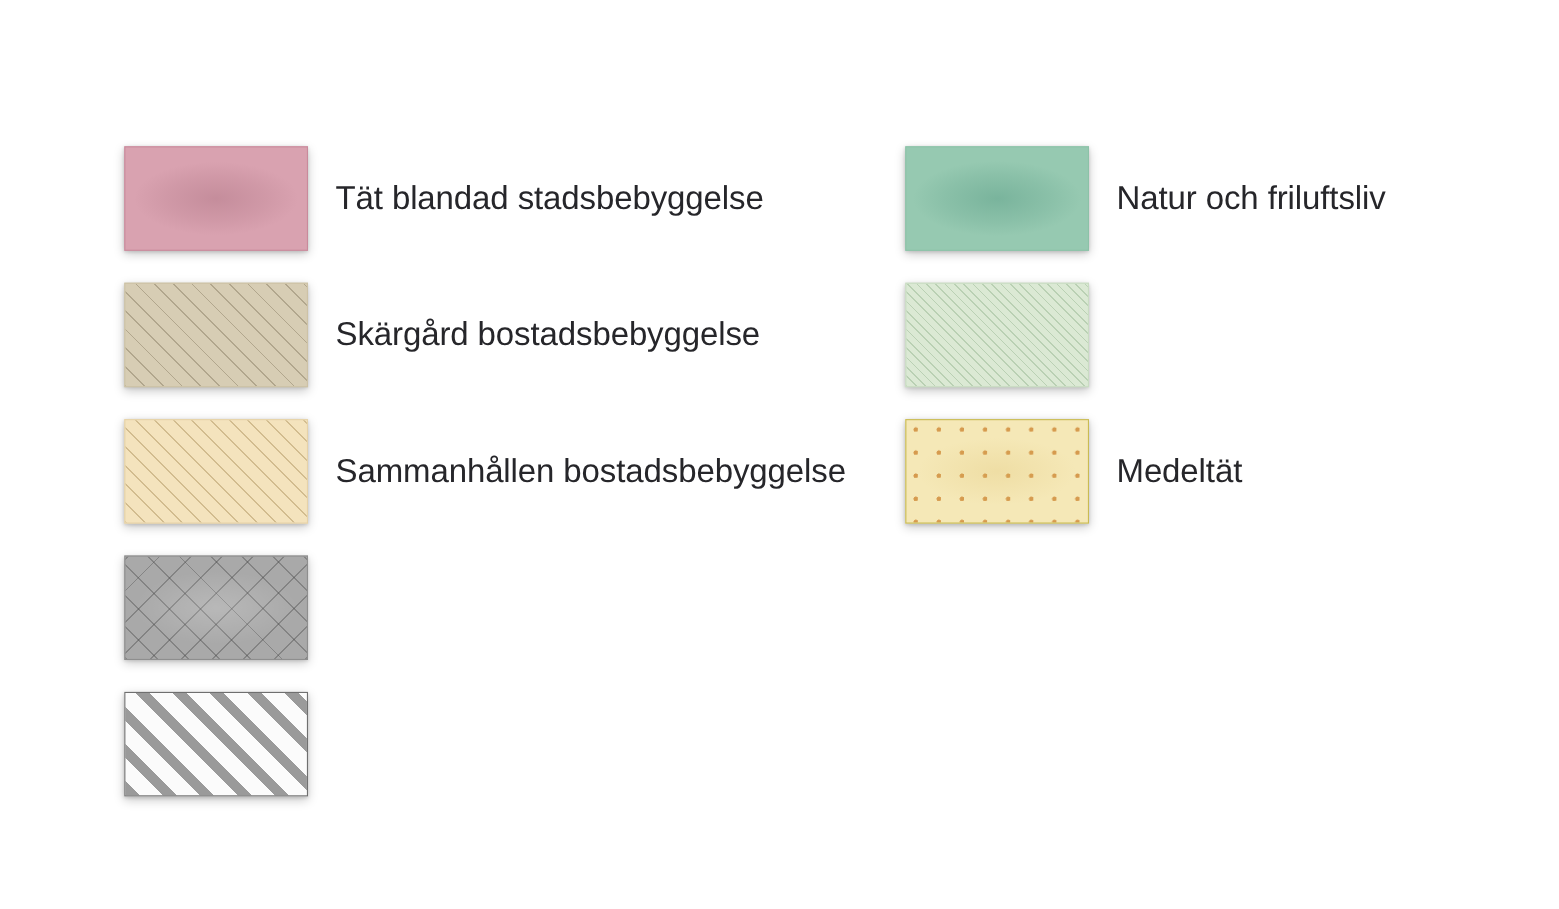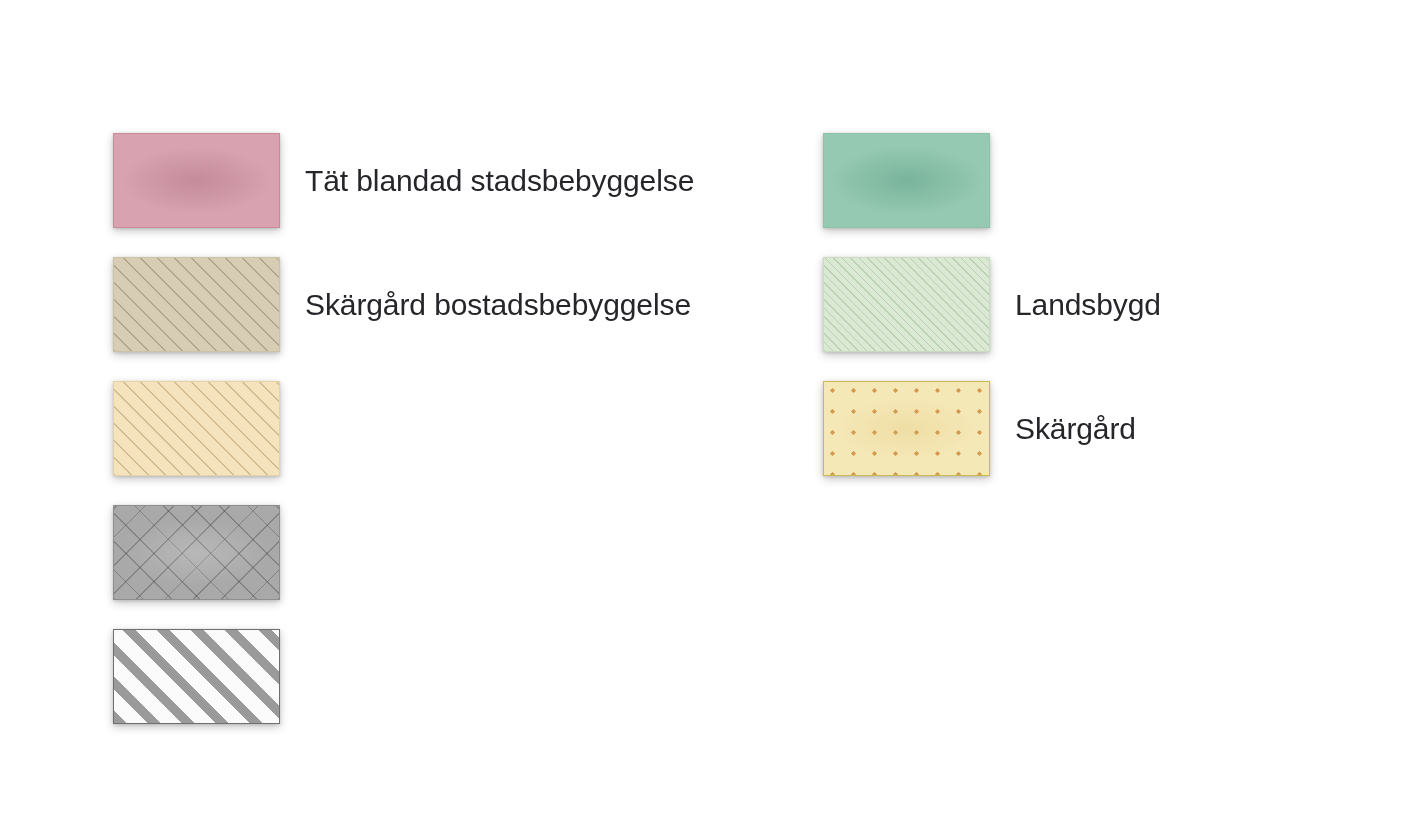--- a/index.html
+++ b/index.html
@@ -191,20 +191,21 @@
       <div class="legend-label">Tät blandad stadsbebyggelse</div>
     </div>
 
     <div class="legend-item">
       <div class="swatch sw-medeltat"></div>
       <div class="legend-label">Skärgård bostadsbebyggelse</div>
     </div>
 
     <div class="legend-item">
       <div class="swatch sw-sammanhallen"></div>
+      <div class="legend-label">Sammanhållen bostadsbebyggelse</div>
     </div>
 
     <div class="legend-item">
       <div class="swatch sw-verksamheter">
         <div class="vignette"></div>
       </div>
     </div>
 
     <div class="legend-item">
       <div class="swatch sw-utredning"></div>
@@ -212,29 +213,29 @@
 
   </div>
 
   <div class="legend-column right">
 
 
     <div class="legend-item">
       <div class="swatch sw-natur">
         <div class="vignette"></div>
       </div>
+      <div class="legend-label">Natur och friluftsliv</div>
     </div>
 
     <div class="legend-item">
       <div class="swatch sw-landsbygd"></div>
-      <div class="legend-label">Landsbygd</div>
     </div>
 
     <div class="legend-item">
       <div class="swatch sw-skargard">
         <div class="vignette"></div>
       </div>
-      <div class="legend-label">Skärgård</div>
+      <div class="legend-label">Medeltät</div>
     </div>
 
   </div>
 
 </div>
 
 </body></html>

